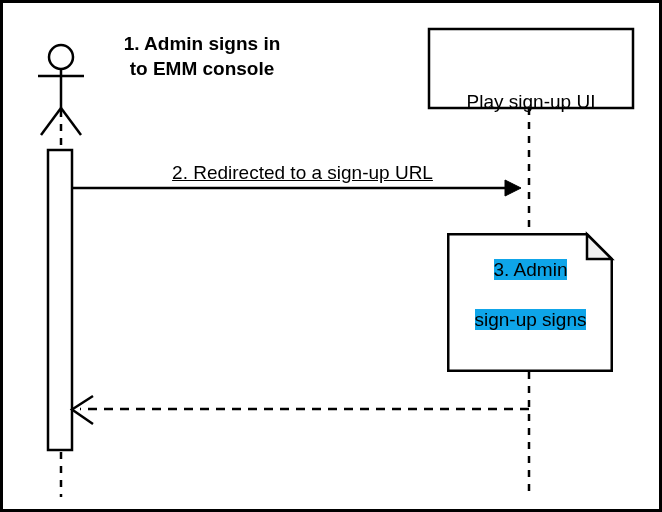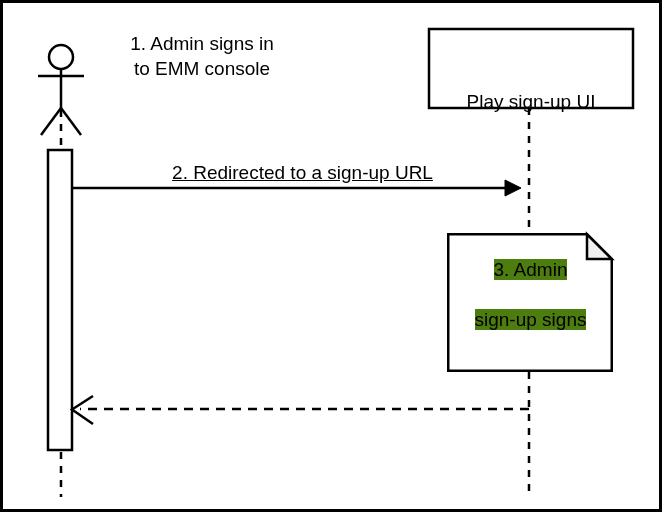--- a/index.html
+++ b/index.html
@@ -29,20 +29,21 @@
     font-size: 19px;
     line-height: 25px;
     white-space: pre;
     text-align: center;
   }
   #actor-caption {
     left: 96px;
     top: 31px;
     width: 212px;
     text-align: center;
+    font-weight: bold;
   }
   #play-box-label {
     left: 429px;
     top: 57px;
     width: 204px;
     text-align: center;
     margin-top: 32px;
   }
   #msg2-label {
     left: 130px;
@@ -57,21 +58,21 @@
     width: 400px;
     text-align: left;
   }
   #note-text {
     left: 449px;
     top: 257px;
     width: 163px;
     text-align: center;
   }
   #note-text span {
-    background: #4d7c0f;
+    background: #0ea5e9;
     display: inline;
   }
 </style>
 </head>
 <body>
 
 <div id="diagram-root">
 
   <svg id="diagram-svg" viewBox="0 0 662 512" xmlns="http://www.w3.org/2000/svg">
 

